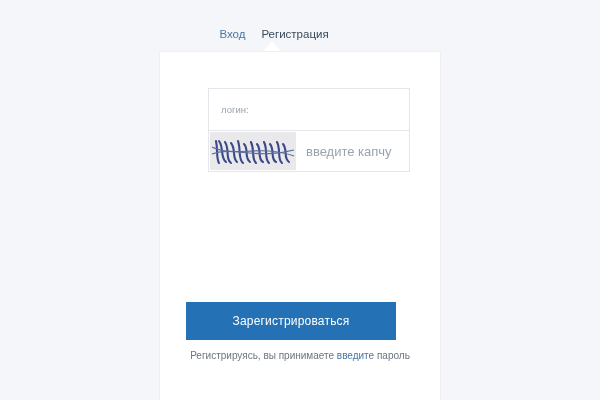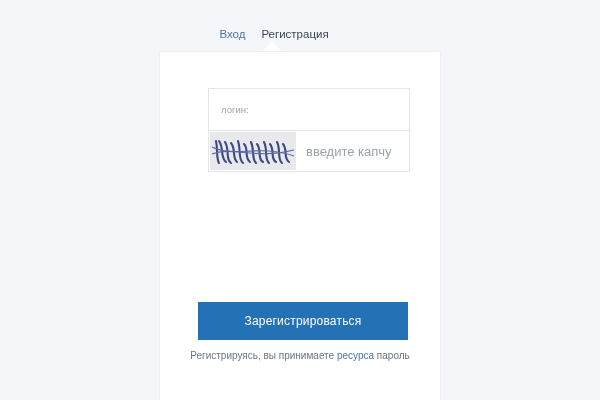--- a/index.html
+++ b/index.html
@@ -116,21 +116,21 @@
     font-family: "Liberation Sans", sans-serif;
     font-size: 13px;
     color: #5b6672;
     background: transparent;
   }
   .captcha-input::placeholder {
     color: #9aa3ac;
   }
   .submit-btn {
     position: absolute;
-    left: 198px;
+    left: 186px;
     top: 302px;
     width: 210px;
     height: 38px;
     background: #2472b5;
     color: #ffffff;
     border: none;
     font-family: "Liberation Sans", sans-serif;
     font-size: 12px;
     cursor: pointer;
     letter-spacing: 0.2px;
@@ -191,16 +191,16 @@
           </g>
         </svg>
       </div>
       <input class="captcha-input" type="text" placeholder="введите капчу" style="">
     </div>
   </div>
 
   <button class="submit-btn">Зарегистрироваться</button>
 
   <div class="legal">
-    <span>Регистрируясь, вы принимаете </span><a href="#">ресурса</a><span> пароль</span>
+    <span>Регистрируясь, вы принимаете </span><a href="#">введите</a><span> пароль</span>
   </div>
 
 </div>
 
 </body></html>

